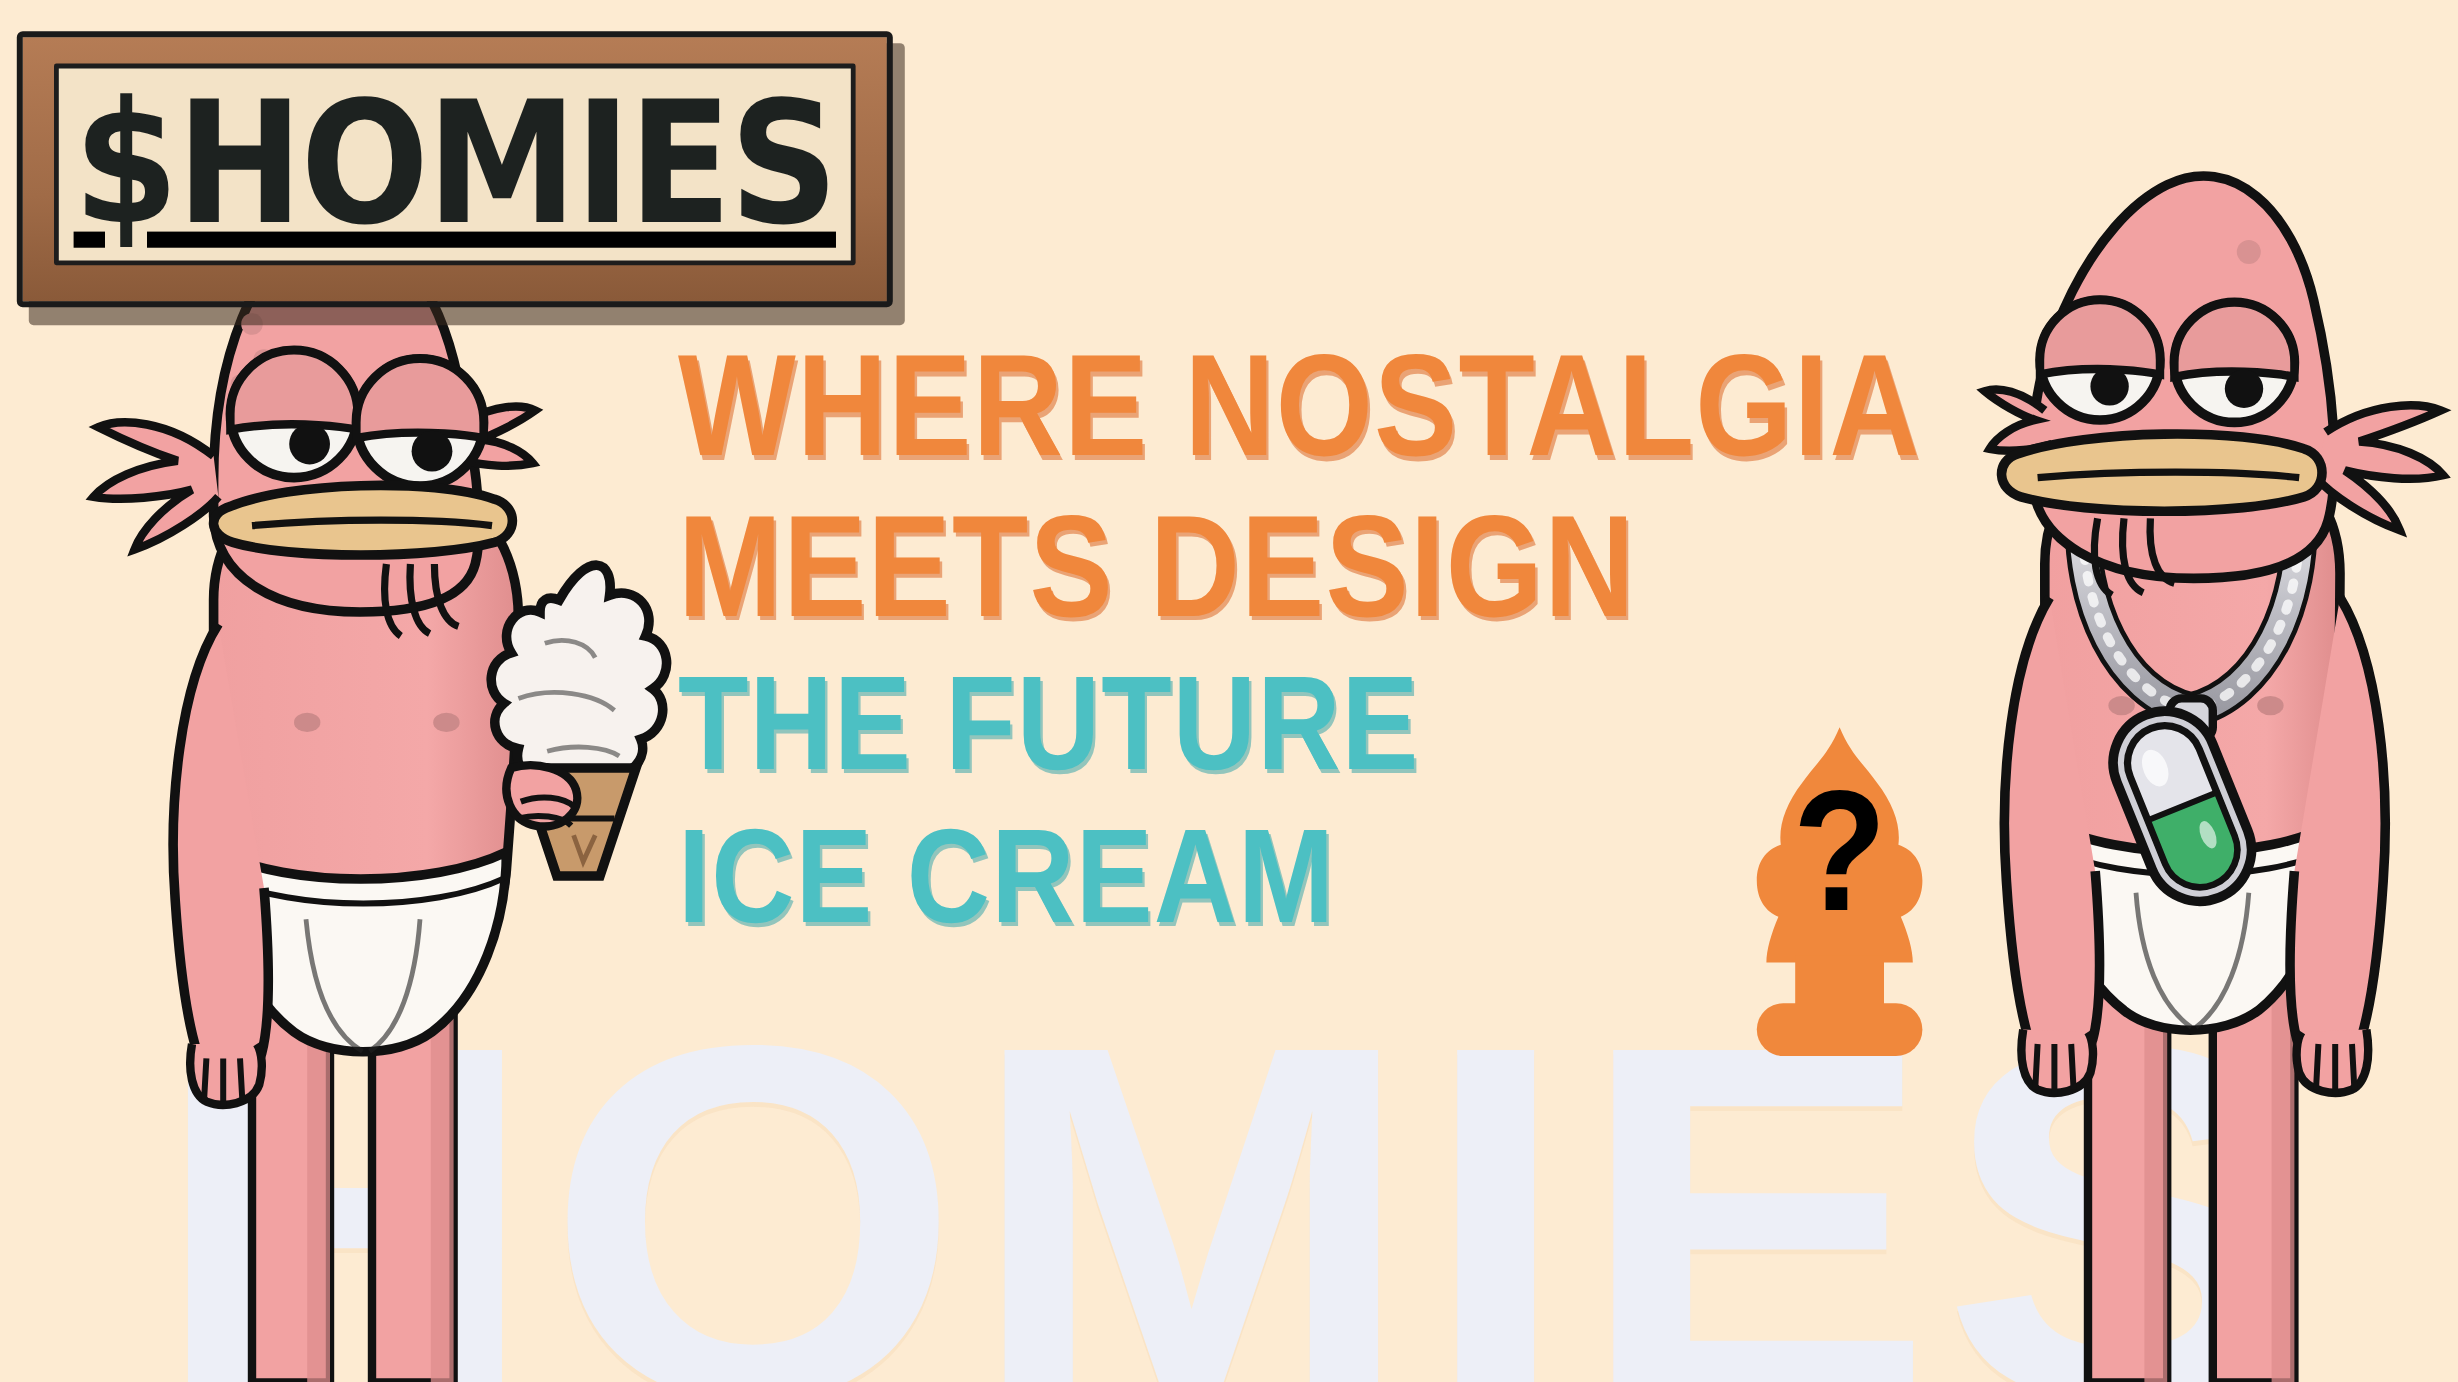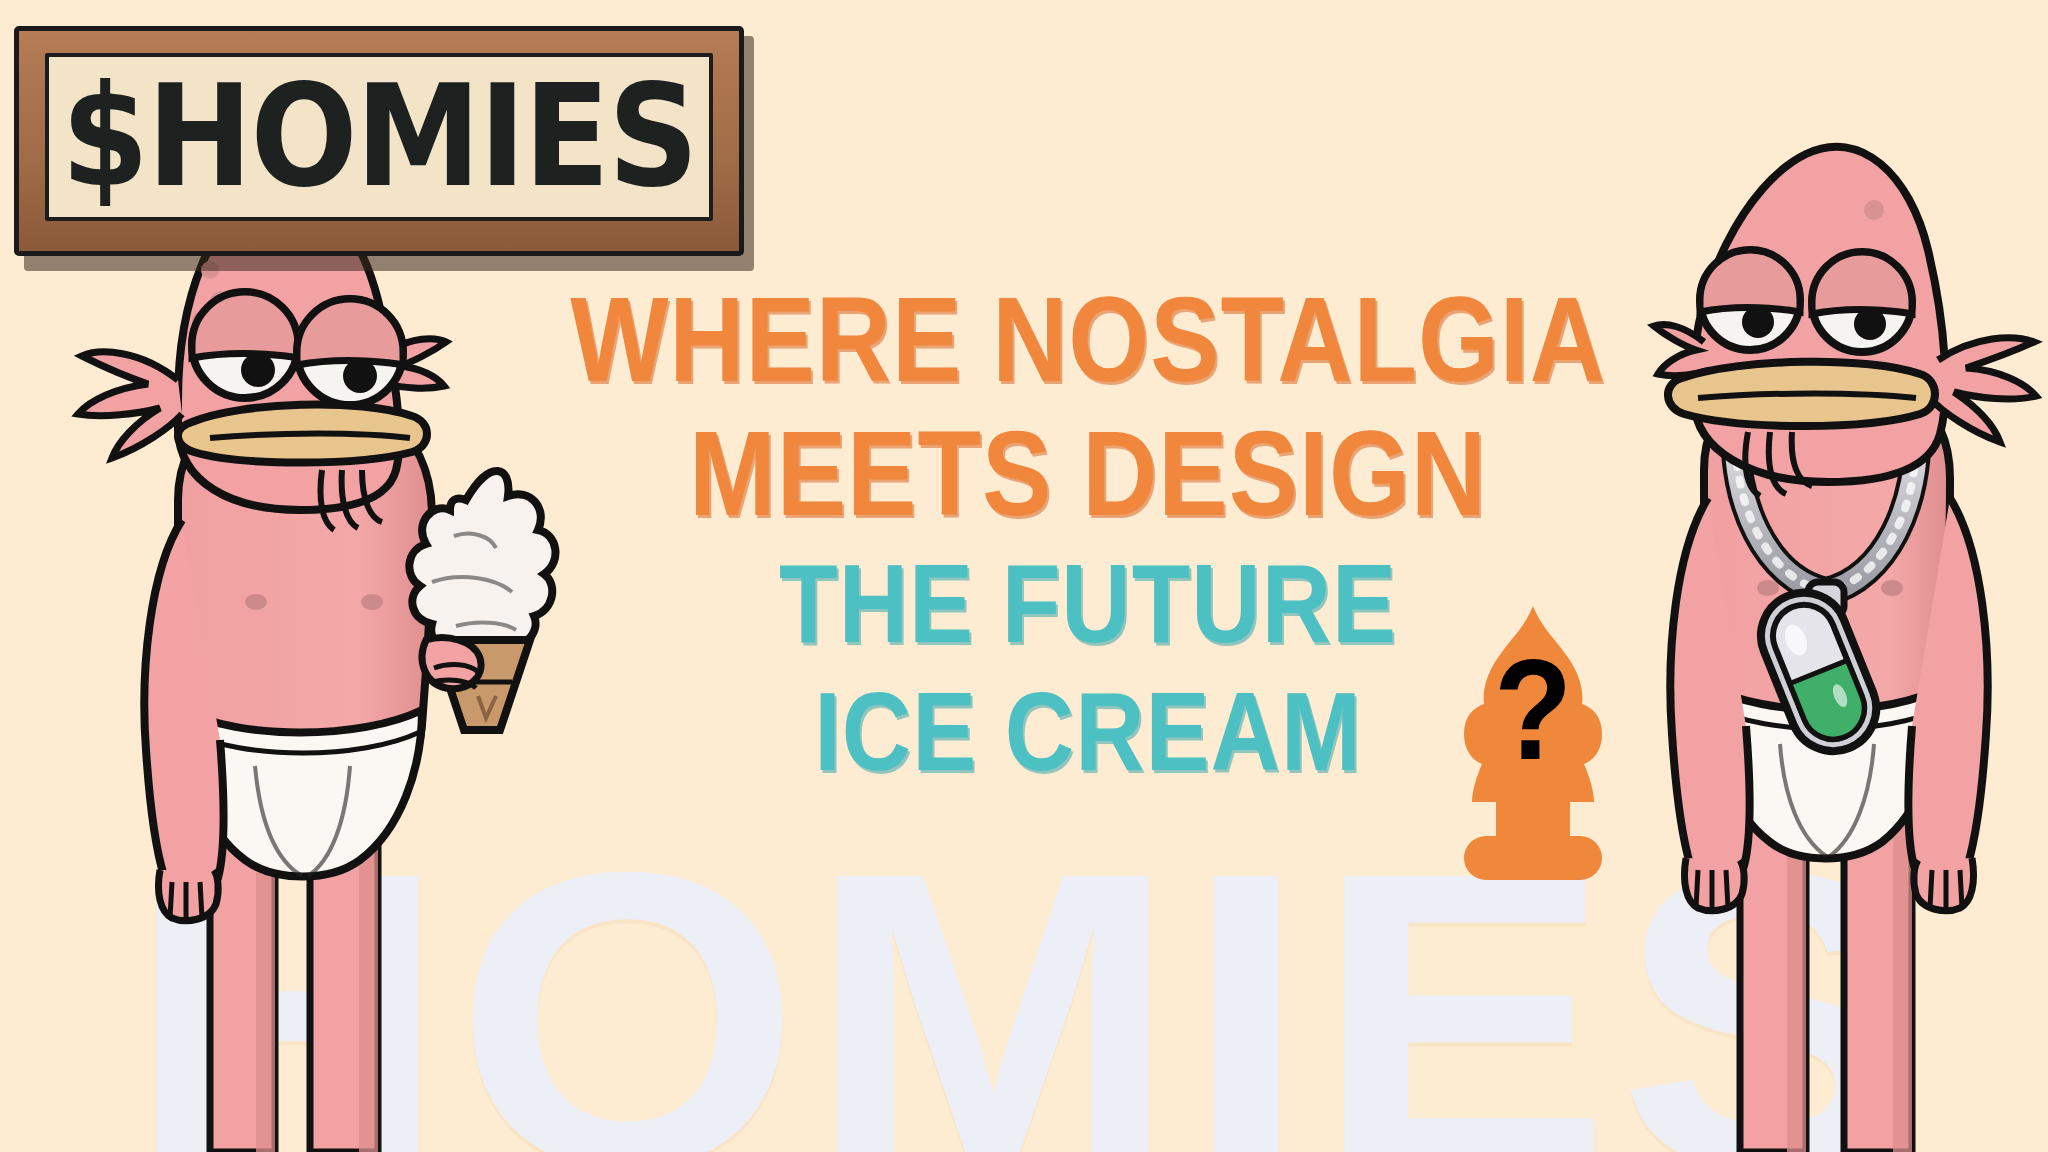--- a/index.html
+++ b/index.html
@@ -41,37 +41,37 @@
   }
   .sign-frame{
     position:absolute;left:0;top:0;width:730px;height:230px;
     background:linear-gradient(180deg,#b57c55 0%,#a06b47 60%,#8a5a39 100%);
     border:5px solid #1a1a1a;border-radius:5px;box-sizing:border-box;
   }
   .sign-panel{
     position:absolute;left:26px;top:22px;right:26px;bottom:30px;
     background:#F3E3C7;
     border:4px solid #1d1d1d;box-sizing:border-box;border-radius:2px;
-    display:flex;align-items:center;justify-content:center;
+    display:flex;align-items:center;justify-content:center;text-decoration:underline;
   }
   .sign-text{
     font-family:"DejaVu Sans", sans-serif;
     font-weight:700;
     font-size:126px;
     letter-spacing:-2px;
     color:#1d2220;
     line-height:1;
     white-space:nowrap;
     transform:scaleY(1.12);
   }
 
   
   .headline{
-    position:absolute;left:528px;top:282px;width:1120px;z-index:30;
-    text-align:center;
+    position:absolute;left:565px;top:282px;width:1120px;z-index:30;
+    text-align:left;
   }
   .hl-line{
     font-family:"Liberation Sans", sans-serif;
     font-weight:700;
     line-height:.96;
     white-space:nowrap;
     letter-spacing:1px;
     transform:scaleY(1.16);
     transform-origin:center top;
     margin-bottom:34px;

